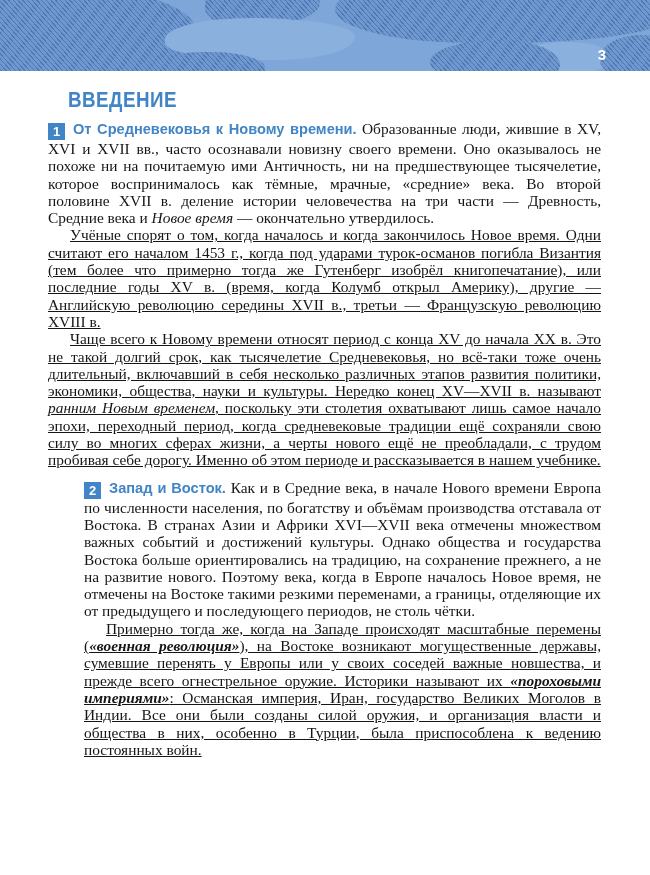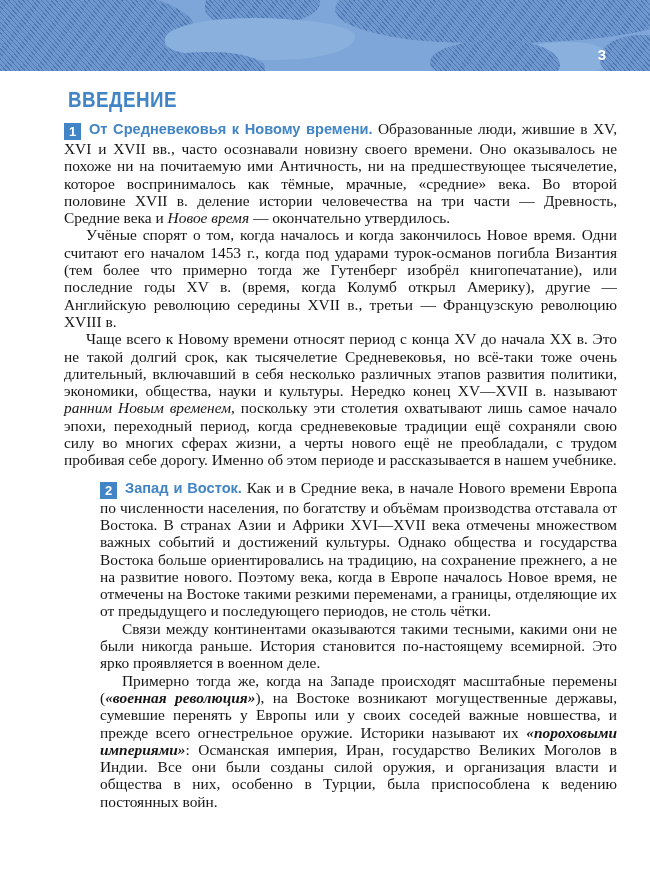--- a/index.html
+++ b/index.html
@@ -41,27 +41,27 @@
   
   .intro-title {
     position:absolute; left:68px; top:88px; margin:0;
     color:#4285c6; font-family:"Liberation Sans", sans-serif;
     font-weight:700; font-size:20px; letter-spacing:0.5px;
     transform:scaleX(0.94) scaleY(1.08); transform-origin:left top;
   }
 
   
   .content {
-    position:absolute; left:64px; top:120px; width:553px;
+    position:absolute; left:48px; top:120px; width:553px;
     color:#151515; font-size:15.4px; line-height:17.3px;
     text-align:justify; hyphens:auto; -webkit-hyphens:auto;
   }
   .section + .section { margin-top:10px;margin-left:36px; }
   .para { margin:0; }
-  .para.indent { text-indent:22px; }
+  .para.indent { text-indent:22px;text-decoration:underline; }
   .num-box {
     display:inline-block; width:17px; height:17px; margin-right:8px;
     background:#4285c6; color:#ffffff; text-align:center;
     font-family:"Liberation Sans", sans-serif; font-weight:700;
     font-size:13px; line-height:17px; vertical-align:-2px;
     text-indent:0;
   }
   .sec-title {
     color:#4285c6; font-family:"Liberation Sans", sans-serif;
     font-weight:700; font-size:14.6px;
@@ -90,18 +90,17 @@
   <h1 class="intro-title">ВВЕДЕНИЕ</h1>
 
   <main class="content" id="sections-root">
       <section class="section">
         <p class="para"><span class="num-box">1</span><span class="sec-title">От Средневековья к Новому времени.</span> <span class="rn">Образованные люди, жившие в XV, XVI и XVII вв., часто осознавали новизну своего времени. Оно оказывалось не похоже ни на почитаемую ими Античность, ни на предшествующее тысячелетие, которое воспринималось как тёмные, мрачные, «средние» века. Во второй половине XVII в. деление истории человечества на три части — Древность, Средние века и </span><span class="ri">Новое время</span><span class="rn"> — окончательно утвердилось.</span></p>
         <p class="para indent"><span class="rn">Учёные спорят о том, когда началось и когда закончилось Новое время. Одни считают его началом 1453 г., когда под ударами турок-османов погибла Византия (тем более что примерно тогда же Гутенберг изобрёл книгопечатание), или последние годы XV в. (время, когда Колумб открыл Америку), другие — Английскую революцию середины XVII в., третьи — Французскую революцию XVIII в.</span></p>
         <p class="para indent"><span class="rn">Чаще всего к Новому времени относят период с конца XV до начала XX в. Это не такой долгий срок, как тысячелетие Средневековья, но всё-таки тоже очень длительный, включавший в себя несколько различных этапов развития политики, экономики, общества, науки и культуры. Нередко конец XV—XVII в. называют </span><span class="ri">ранним Новым временем</span><span class="rn">, поскольку эти столетия охватывают лишь самое начало эпохи, переходный период, когда средневековые традиции ещё сохраняли свою силу во многих сферах жизни, а черты нового ещё не преобладали, с трудом пробивая себе дорогу. Именно об этом периоде и рассказывается в нашем учебнике.</span></p>
       </section>
       <section class="section">
         <p class="para"><span class="num-box">2</span><span class="sec-title">Запад и Восток.</span> <span class="rn">Как и в Средние века, в начале Нового времени Европа по численности населения, по богатству и объёмам производства отставала от Востока. В странах Азии и Африки XVI—XVII века отмечены множеством важных событий и достижений культуры. Однако общества и государства Востока больше ориентировались на традицию, на сохранение прежнего, а не на развитие нового. Поэтому века, когда в Европе началось Новое время, не отмечены на Востоке такими резкими переменами, а границы, отделяющие их от предыдущего и последующего периодов, не столь чётки.</span></p>
-        <p class="para indent"><span class="rn">Связи между континентами оказываются такими тесными, какими они не были никогда раньше. История становится по-настоящему всемирной. Это ярко проявляется в военном деле.</span></p>
         <p class="para indent"><span class="rn">Примерно тогда же, когда на Западе происходят масштабные перемены (</span><span class="rbi">«военная революция»</span><span class="rn">), на Востоке возникают могущественные державы, сумевшие перенять у Европы или у своих соседей важные новшества, и прежде всего огнестрельное оружие. Историки называют их </span><span class="rbi">«пороховыми империями»</span><span class="rn">: Османская империя, Иран, государство Великих Моголов в Индии. Все они были созданы силой оружия, и организация власти и общества в них, особенно в Турции, была приспособлена к ведению постоянных войн.</span></p>
       </section>
     </main>
 
 </div>
 
 </body></html>

